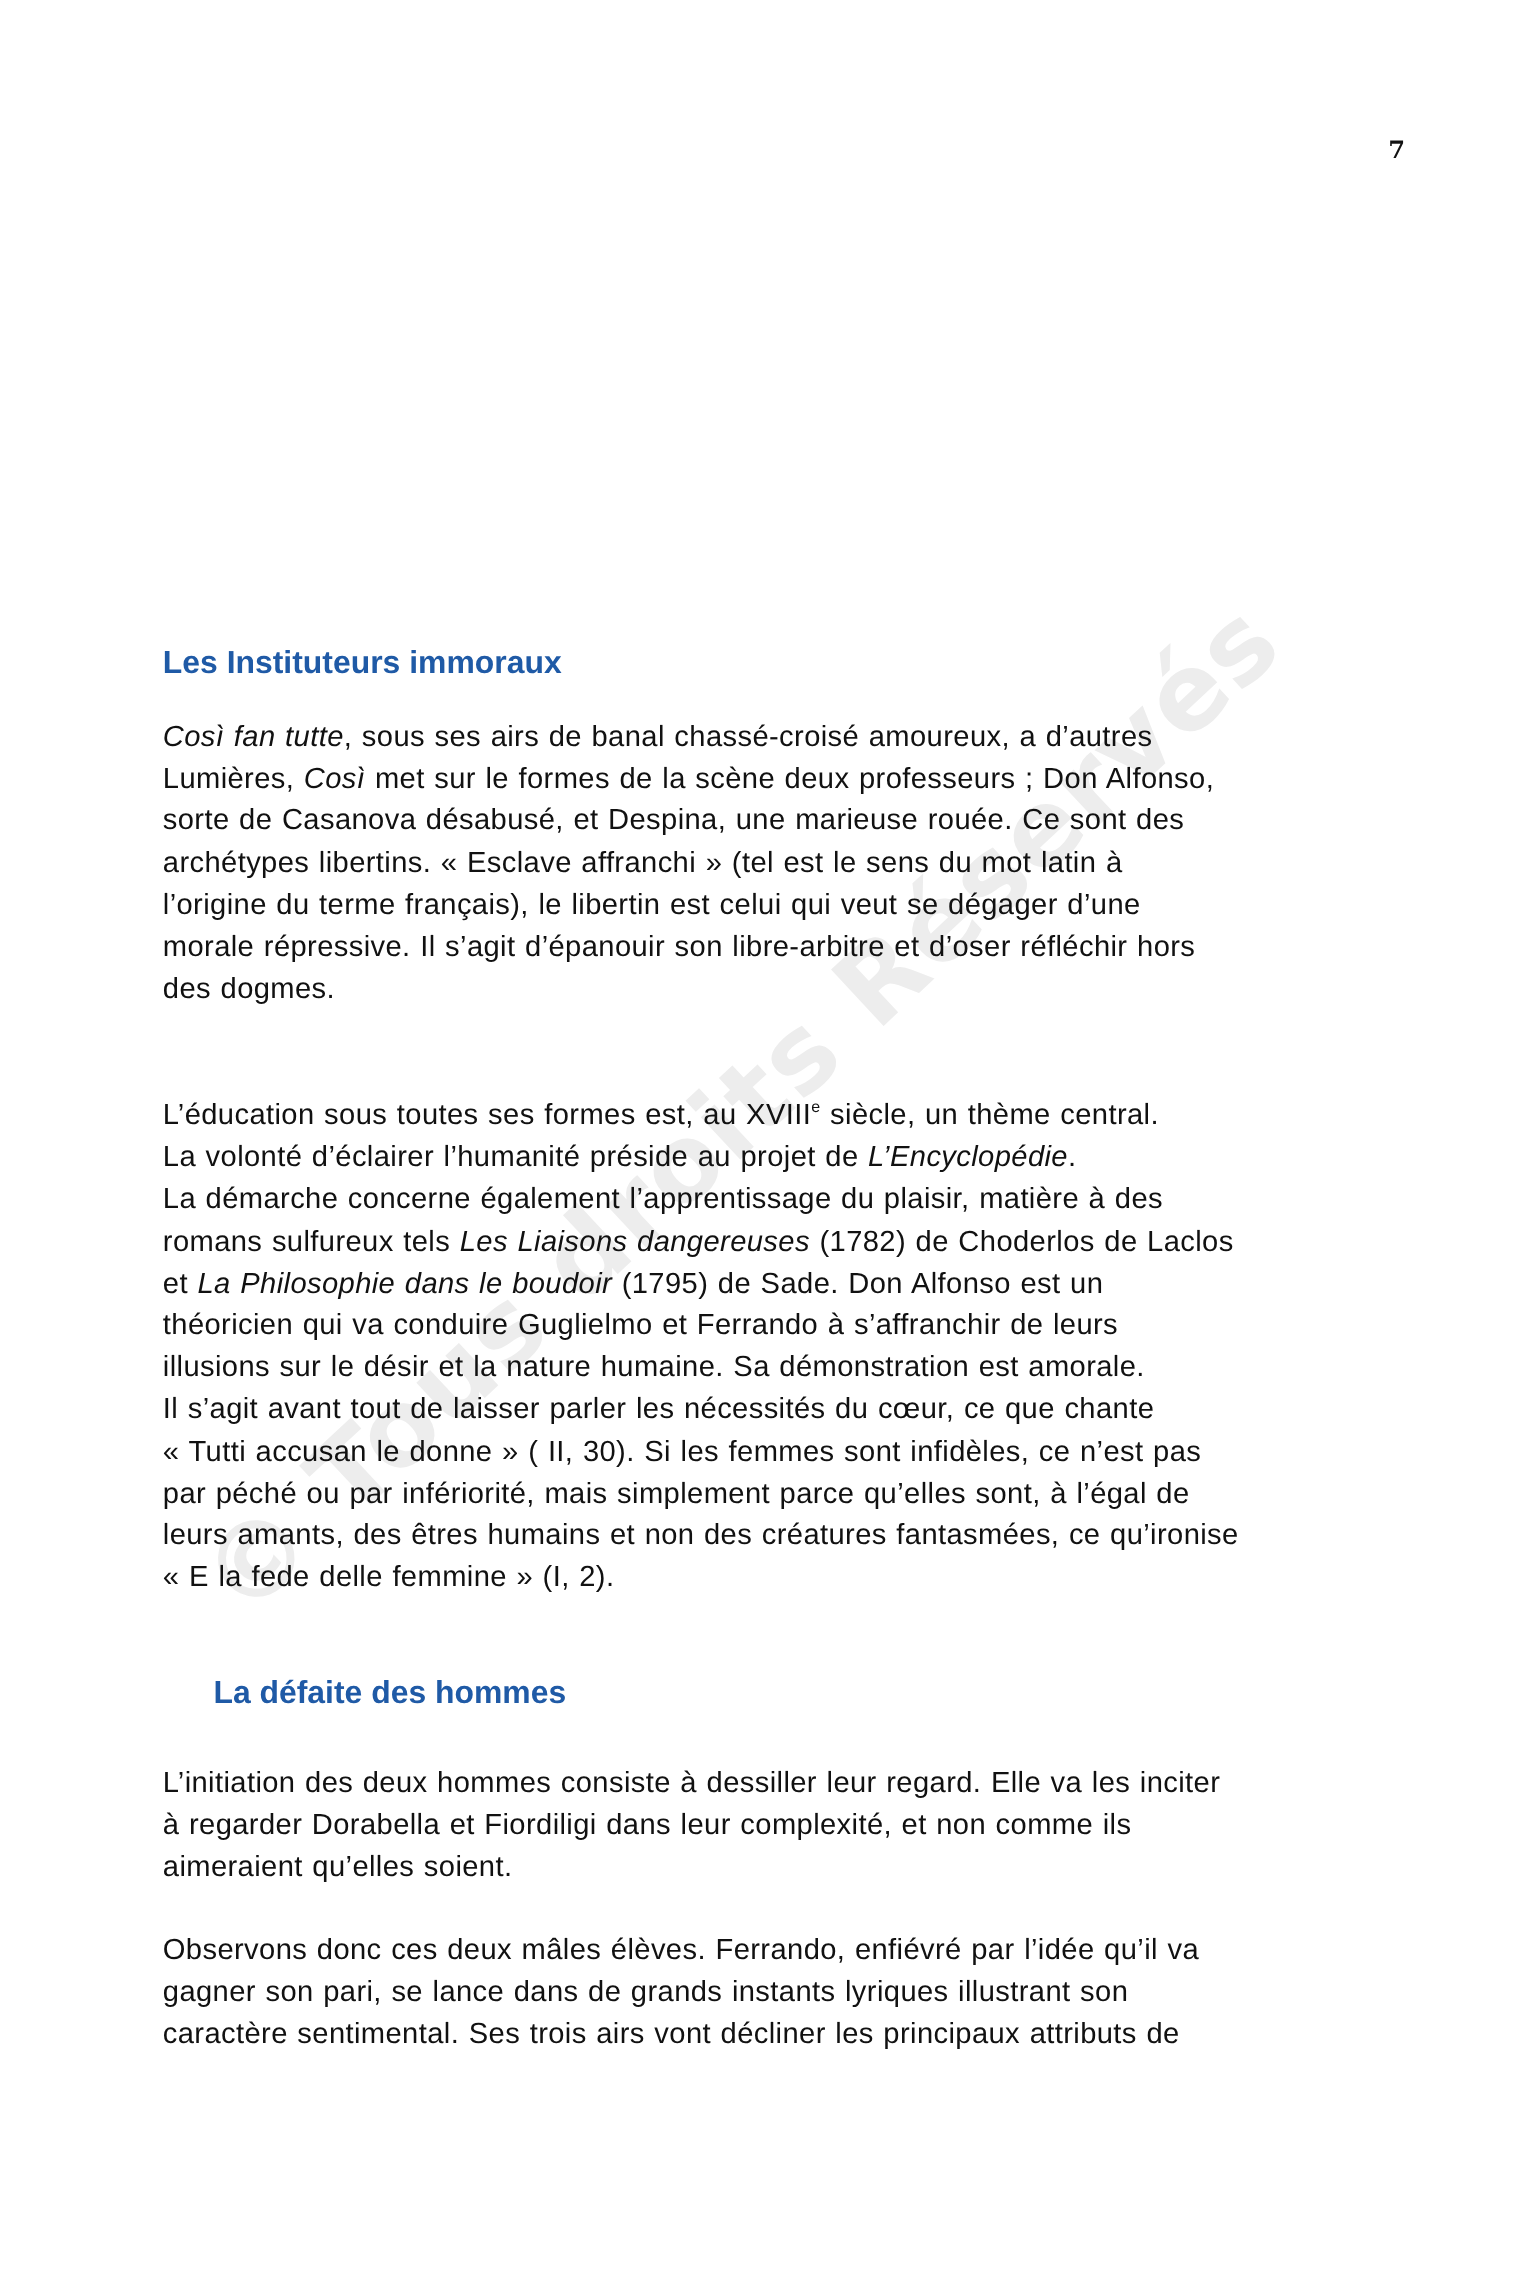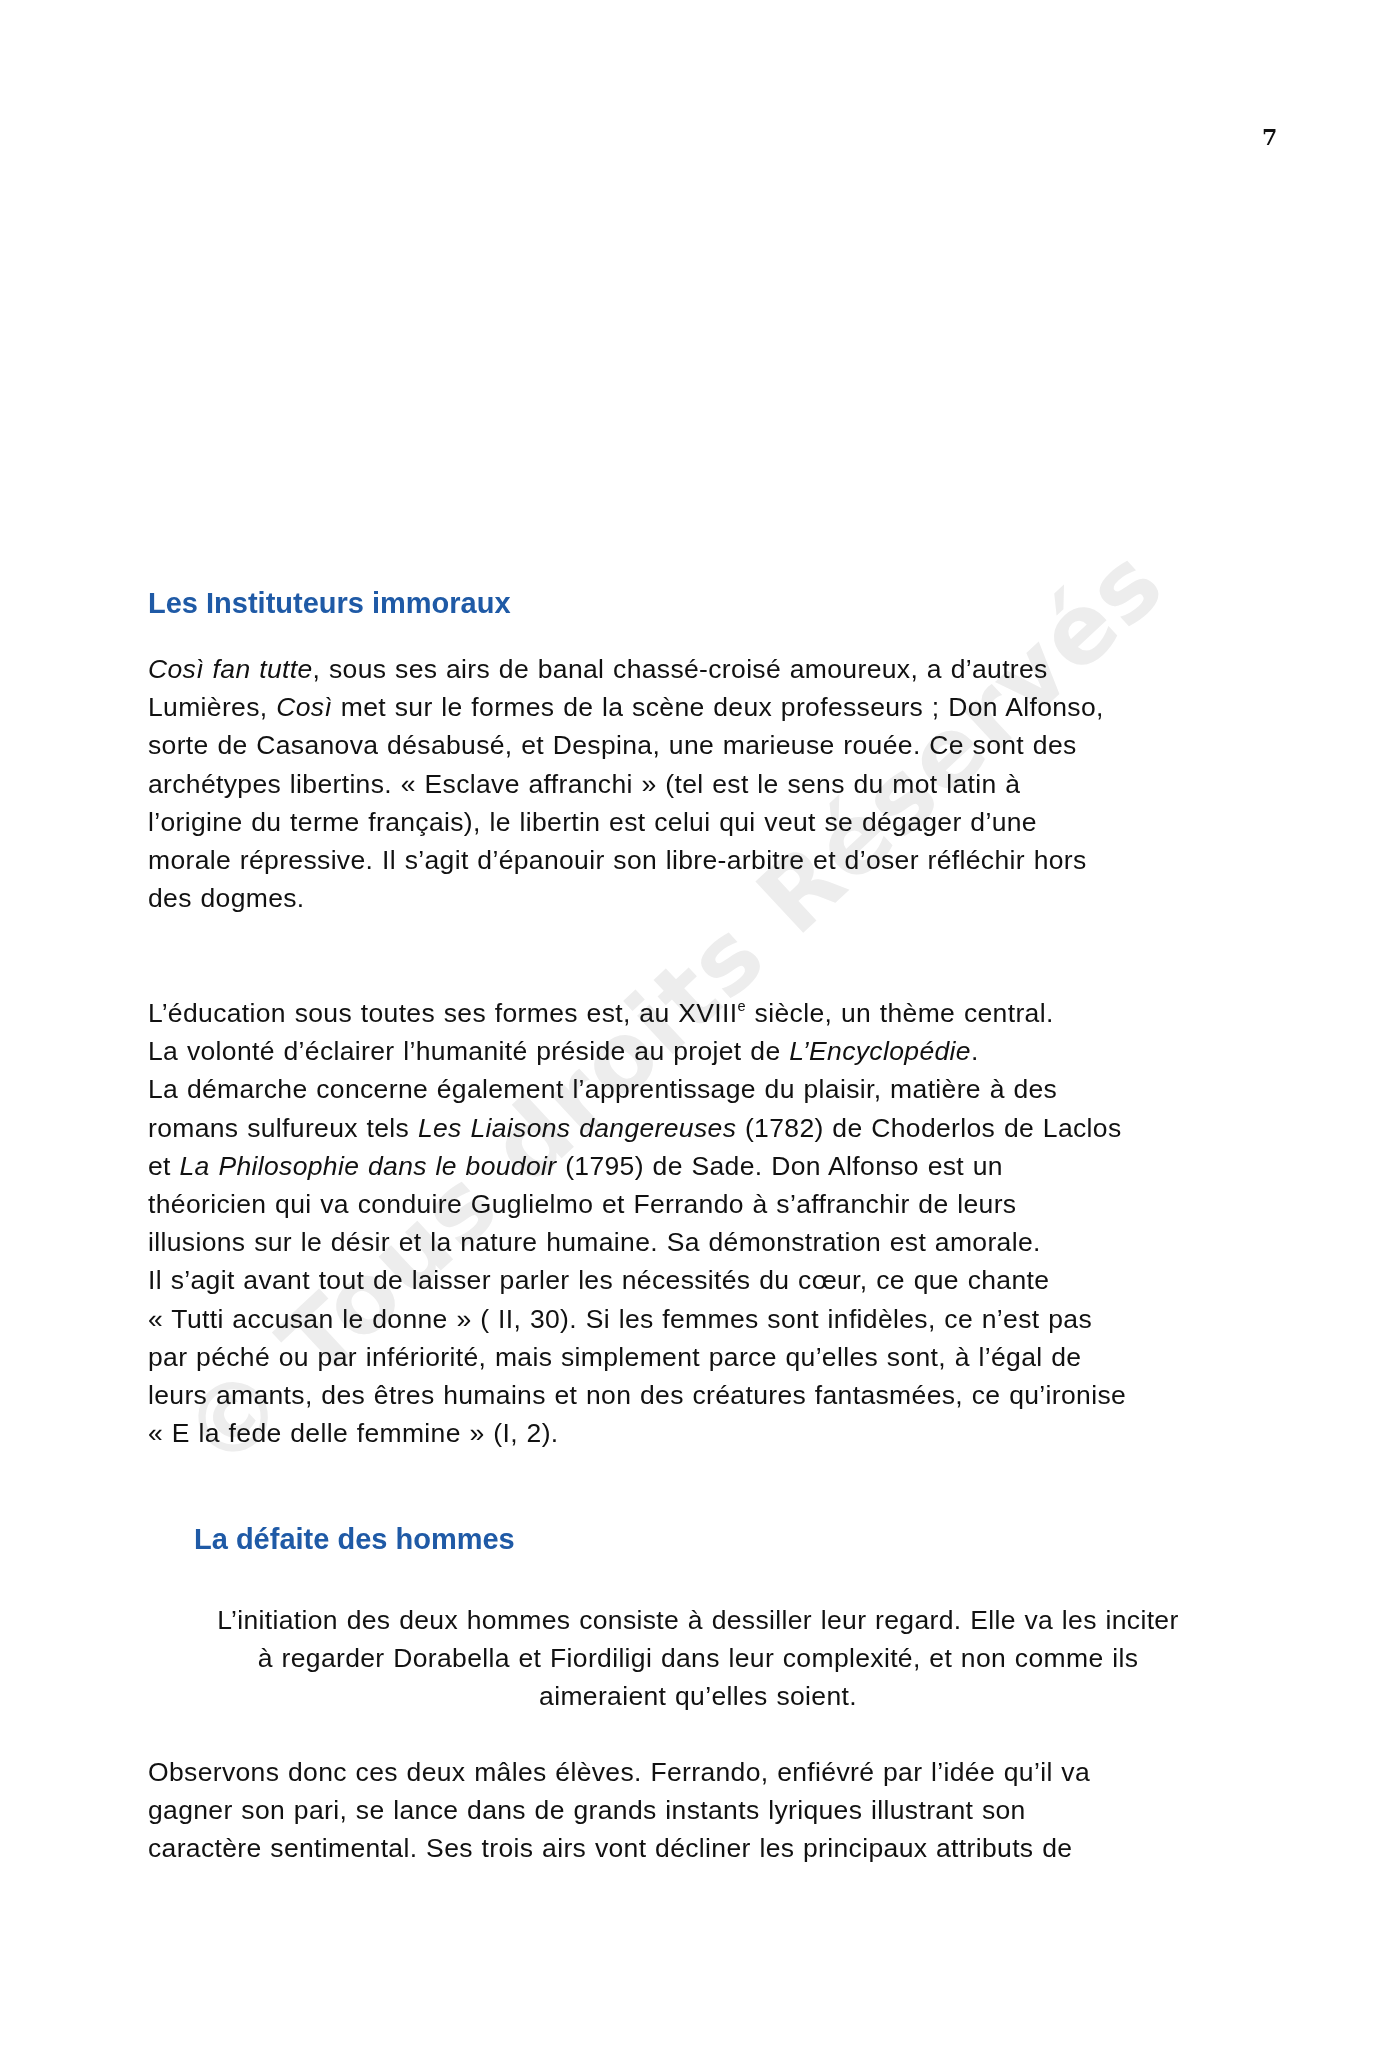--- a/index.html
+++ b/index.html
@@ -117,21 +117,21 @@
         <span class="line"><span>illusions sur le désir et la nature humaine. Sa démonstration est amorale.</span></span>
         <span class="line"><span>Il s’agit avant tout de laisser parler les nécessités du cœur, ce que chante</span></span>
         <span class="line"><span>« Tutti accusan le donne » ( II, 30). Si les femmes sont infidèles, ce n’est pas</span></span>
         <span class="line"><span>par péché ou par infériorité, mais simplement parce qu’elles sont, à l’égal de</span></span>
         <span class="line"><span>leurs amants, des êtres humains et non des créatures fantasmées, ce qu’ironise</span></span>
         <span class="line"><span>« E la fede delle femmine » (I, 2).</span></span>
       </div>
 
     <h2 class="heading" style="top:1520px;margin-left:46px;">La défaite des hommes</h2>
 
-    <div class="para" style="top:1601px;text-align:center;">
+    <div class="para" style="top:1601px;">
         <span class="line"><span>L’initiation des deux hommes consiste à dessiller leur regard. Elle va les inciter</span></span>
         <span class="line"><span>à regarder Dorabella et Fiordiligi dans leur complexité, et non comme ils</span></span>
         <span class="line"><span>aimeraient qu’elles soient.</span></span>
       </div>
     <div class="para" style="top:1753px;">
         <span class="line"><span>Observons donc ces deux mâles élèves. Ferrando, enfiévré par l’idée qu’il va</span></span>
         <span class="line"><span>gagner son pari, se lance dans de grands instants lyriques illustrant son</span></span>
         <span class="line"><span>caractère sentimental. Ses trois airs vont décliner les principaux attributs de</span></span>
       </div>
 

